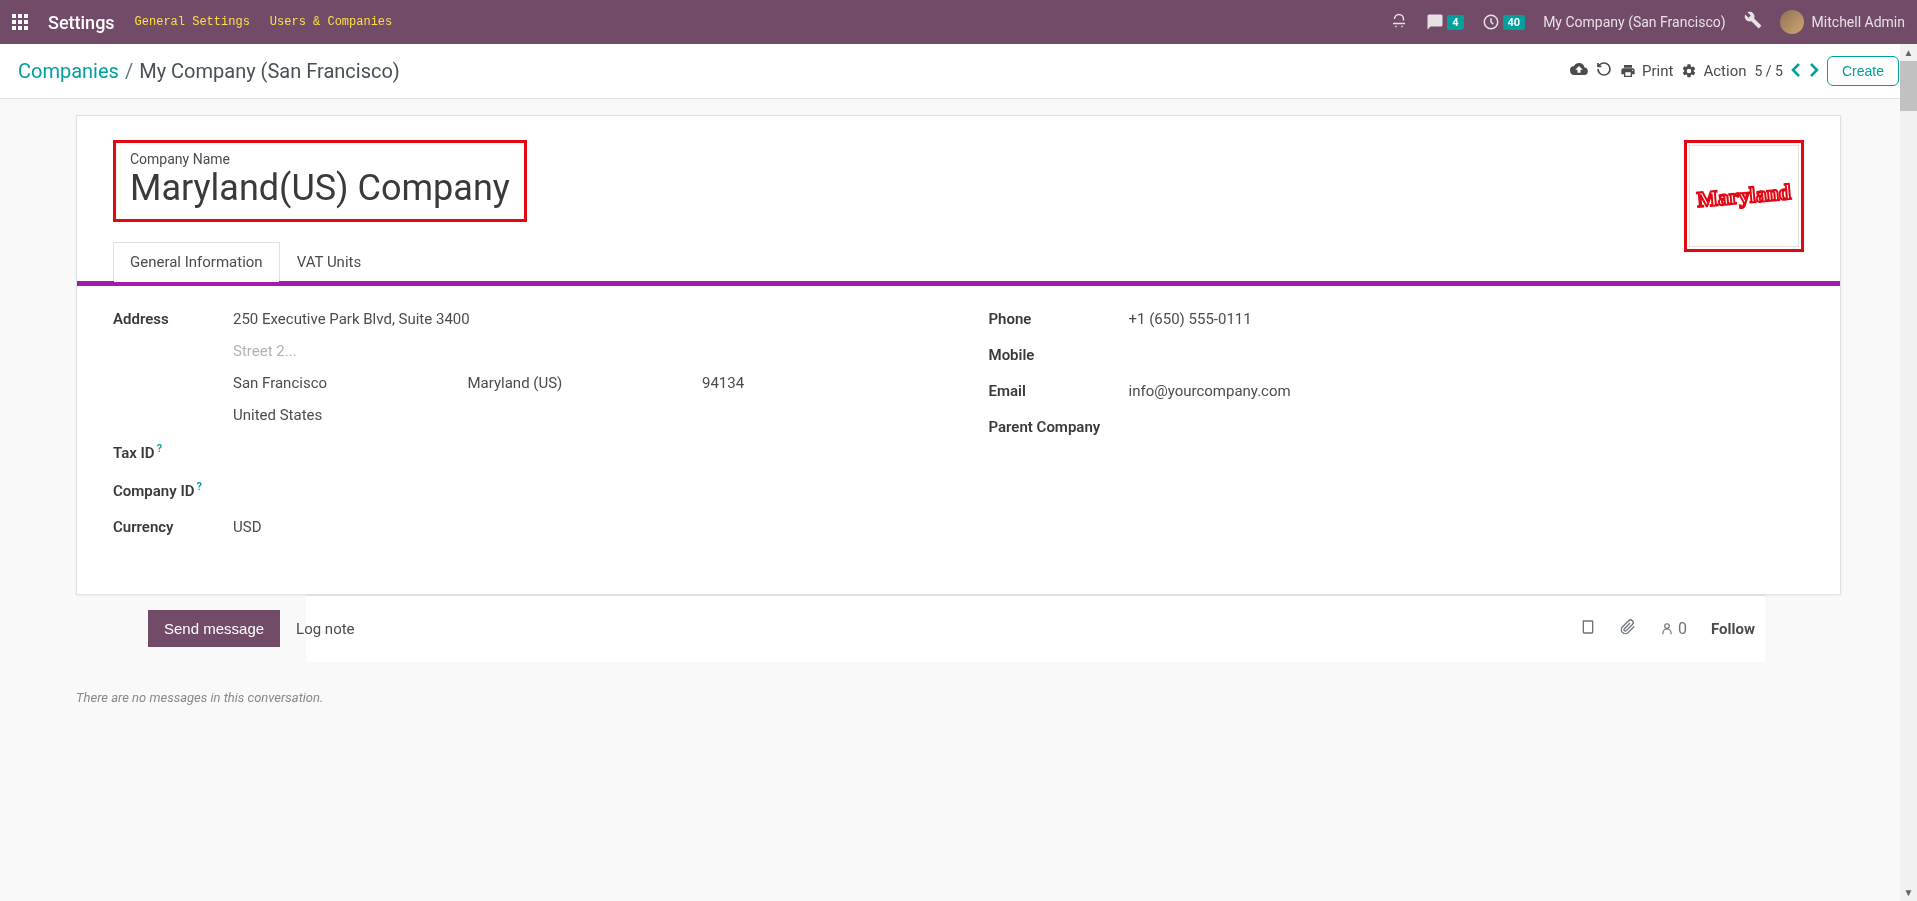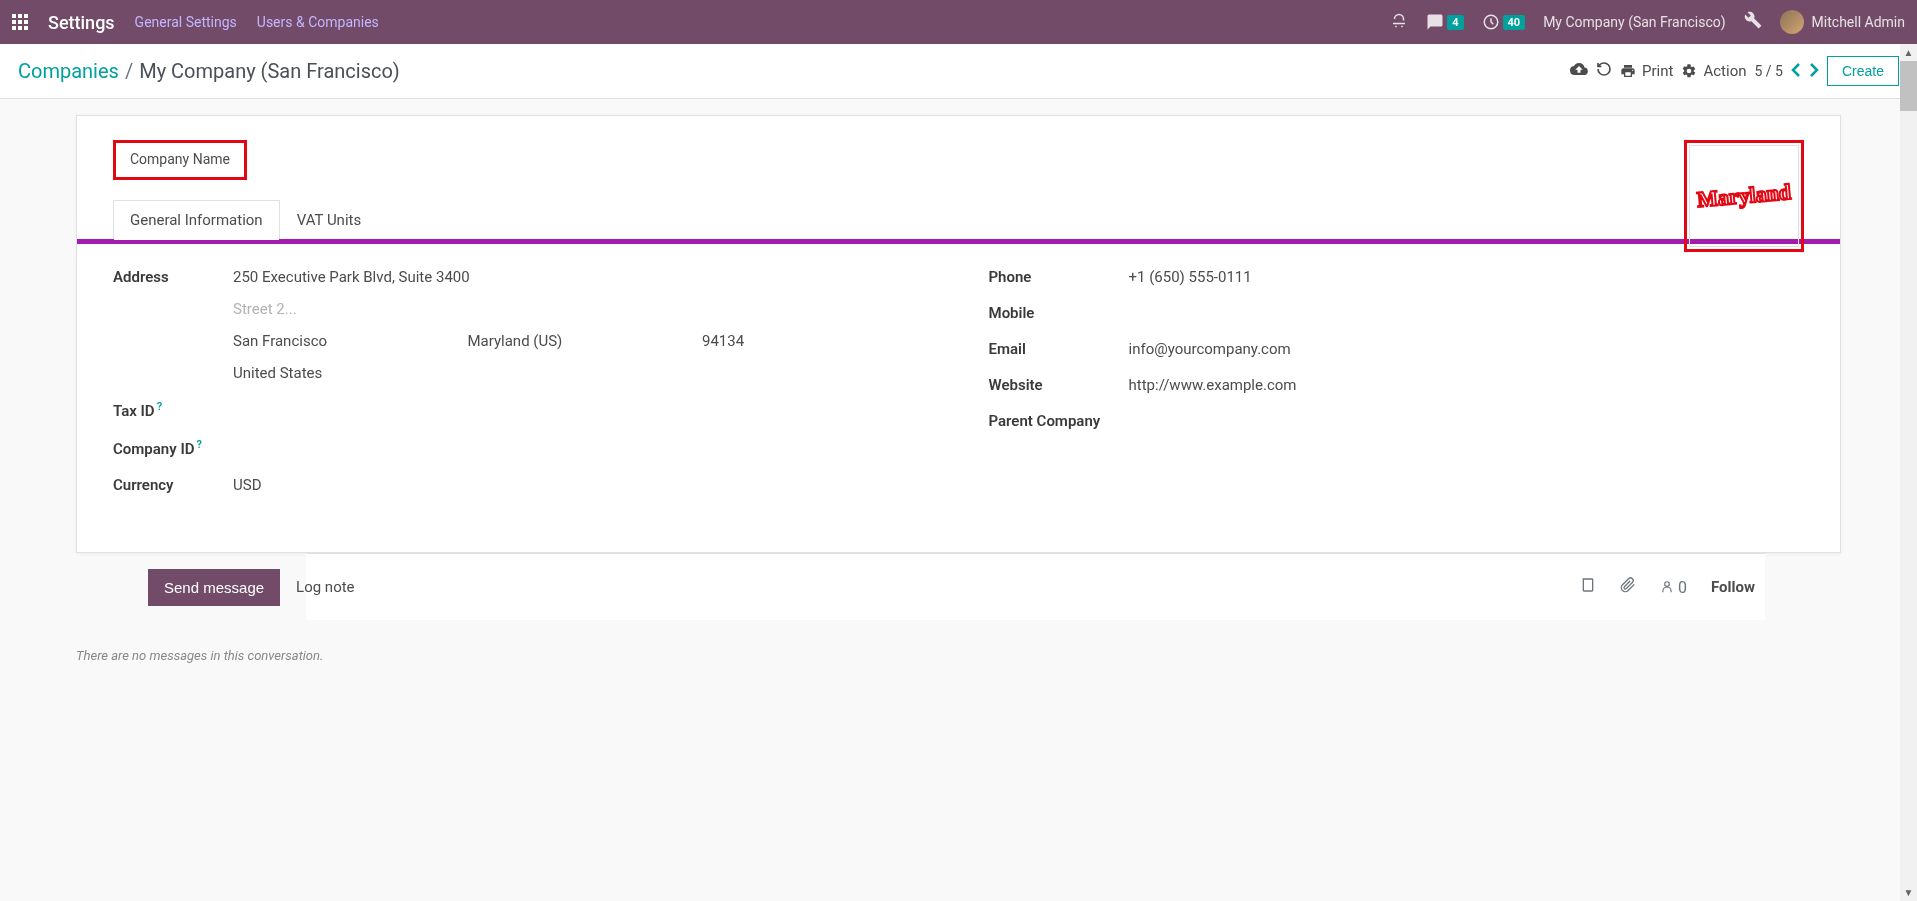--- a/index.html
+++ b/index.html
@@ -36,23 +36,24 @@
     .apps-icon span {
       background: #fff;
       width: 4px;
       height: 4px;
     }
     .nav-title {
       font-size: 18px;
       font-weight: 500;
     }
     .nav-link {
-      color: #c4b5fd;
-      font-size: 14px;
-      cursor: pointer;
+      color: #fde047;
+      font-size: 12px;
+      cursor: pointer;
+      font-family: Liberation Mono, monospace;
     }
     .top-nav-right {
       margin-left: auto;
       display: flex;
       align-items: center;
       gap: 18px;
     }
     .nav-icon-wrap {
       display: flex;
       align-items: center;
@@ -138,21 +139,21 @@
       cursor: pointer;
       font-size: 18px;
     }
     .create-btn {
       border: 1px solid #00a09d;
       color: #00a09d;
       background: #fff;
       padding: 6px 14px;
       font-size: 14px;
       cursor: pointer;
-      border-radius: 0;
+      border-radius: 6px;
     }
     .content-wrap {
       padding: 16px 76px 0 76px;
       height: calc(100vh - 44px - 57px);
       overflow-y: auto;
     }
     .form-sheet {
       background: #fff;
       border: 1px solid #dee2e6;
       padding: 24px 0 40px 0;
@@ -449,20 +450,21 @@
     </div>
     <button class="create-btn">Create</button>
   </div>
 </div>
 
 <div class="content-wrap">
   <div class="form-sheet">
     <div class="header-section">
       <div class="name-box">
         <div class="label">Company Name</div>
+        <div class="company-title">Maryland(US) Company</div>
       </div>
       <div class="logo-box">
         <div class="logo-inner">
           <span class="logo-text">Maryland</span>
         </div>
       </div>
     </div>
     <div class="tabs">
       <div class="tab active">General Information</div>
       <div class="tab">VAT Units</div>
@@ -504,24 +506,20 @@
           <div class="field-label" style="width:140px">Phone</div>
           <div class="field-value">+1 (650) 555-0111</div>
         </div>
         <div class="field-row">
           <div class="field-label" style="width:140px">Mobile</div>
           <div class="field-value"></div>
         </div>
         <div class="field-row">
           <div class="field-label" style="width:140px">Email</div>
           <div class="field-value">info@yourcompany.com</div>
-        </div>
-        <div class="field-row">
-          <div class="field-label" style="width:140px">Website</div>
-          <div class="field-value">http://www.example.com</div>
         </div>
         <div class="field-row">
           <div class="field-label" style="width:140px">Parent Company</div>
           <div class="field-value"></div>
         </div>
       </div>
     </div>
   </div>
 
   <div class="chatter">

